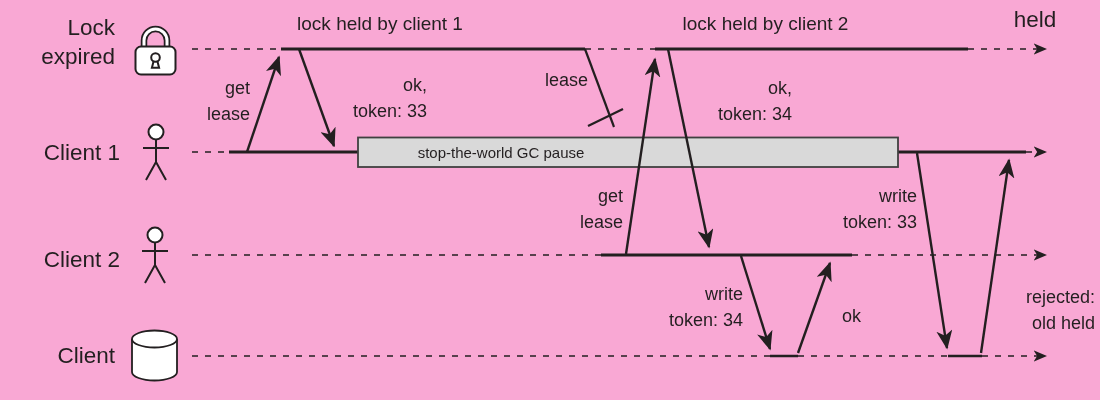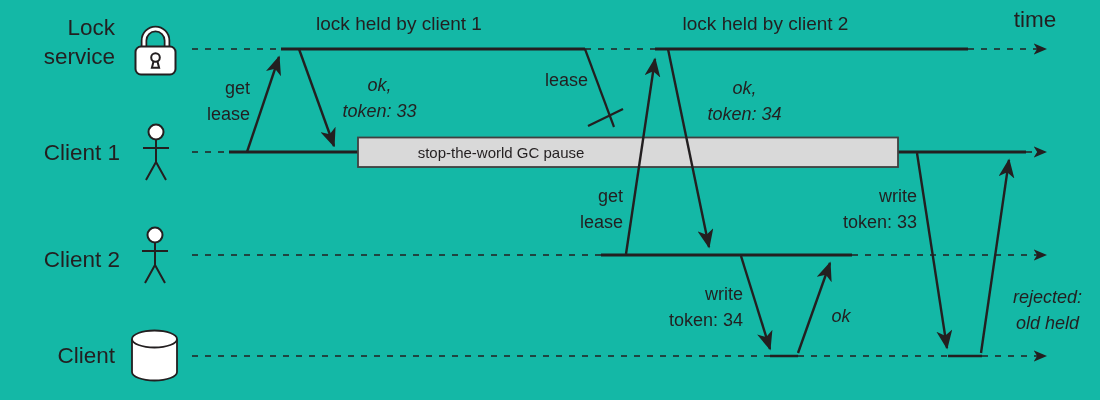--- a/index.html
+++ b/index.html
@@ -2,33 +2,33 @@
 <html style="--ink: #231f20; --gc-fill: #d9d9d9; --gc-border: #404040;"><head>
 <meta charset="utf-8">
 <style>
   :root{
     --ink:#231f20;
     --gc-fill:#d9d9d9;
     --gc-border:#404040;
   }
   html,body{margin:0;padding:0;background:#fff;}
   #stage{
-    position:relative;width:1100px;height:400px;background:#14b8a6;overflow:hidden;
+    position:relative;width:1100px;height:400px;background:#f9a8d4;overflow:hidden;
     font-family:"Liberation Sans", sans-serif;color:var(--ink);
   }
   #diagram-svg{position:absolute;left:0;top:0;}
   .stroke-ink{stroke:var(--ink);fill:none;}
   .fill-ink{fill:var(--ink);}
   .icon-fill{fill:#ffffff;stroke:var(--ink);}
   .lbl{position:absolute;color:var(--ink);white-space:nowrap;}
   .lane-label{font-size:22.5px;line-height:29px;text-align:right;}
   .anno{font-size:19px;line-height:24px;text-align:center;}
   .msg{font-size:18px;line-height:25.5px;}
   .r{text-align:right;}
-  .l{text-align:center;font-style:italic;}
+  .l{text-align:right;}
   .time-label{font-size:22.5px;text-align:center;}
   .gc-text{font-size:15px;line-height:29px;text-align:center;}
 </style>
 </head>
 <body>
 
 <div id="stage">
 
   <svg id="diagram-svg" width="1100" height="400" viewBox="0 0 1100 400">
     <defs>
@@ -95,29 +95,29 @@
     <use href="#person-shape" x="155" y="254"></use>
 
     <g>
       <path d="M132,339 V372 A22.5,8.5 0 0 0 177,372 V339" class="icon-fill" stroke-width="1.8"></path>
       <ellipse cx="154.5" cy="339" rx="22.5" ry="8.5" class="icon-fill" stroke-width="1.8"></ellipse>
     </g>
   </svg>
 
   <div class="lbl lane-label" style="left:18px;top:13px;width:97px;">
     <span style="display:block;">Lock</span>
-    <span style="display:block;">service</span>
+    <span style="display:block;">expired</span>
   </div>
   <div class="lbl lane-label" style="left:18px;top:138px;width:102px;">Client 1</div>
   <div class="lbl lane-label" style="left:18px;top:229px;width:102px;margin-top:16px;">Client 2</div>
   <div class="lbl lane-label" style="left:18px;top:341px;width:97px;">Client</div>
 
-  <div class="lbl anno" style="left:299px;top:12px;width:200px;">lock held by client 1</div>
+  <div class="lbl anno" style="left:280px;top:12px;width:200px;">lock held by client 1</div>
   <div class="lbl anno" style="left:668px;top:12px;width:195px;">lock held by client 2</div>
-  <div class="lbl time-label" style="left:1005px;top:7px;width:60px;">time</div>
+  <div class="lbl time-label" style="left:1005px;top:7px;width:60px;">held</div>
   <div class="lbl gc-text" style="left:358px;top:138px;width:286px;">stop-the-world GC pause</div>
 
   <div class="lbl msg r" style="left:178px;top:76px;width:72px;">
     <span style="display:block;">get</span>
     <span style="display:block;">lease</span>
   </div>
 
   <div class="lbl msg l" style="left:332px;top:73px;width:95px;">
     <span style="display:block;">ok,</span>
     <span style="display:block;">token: 33</span>

